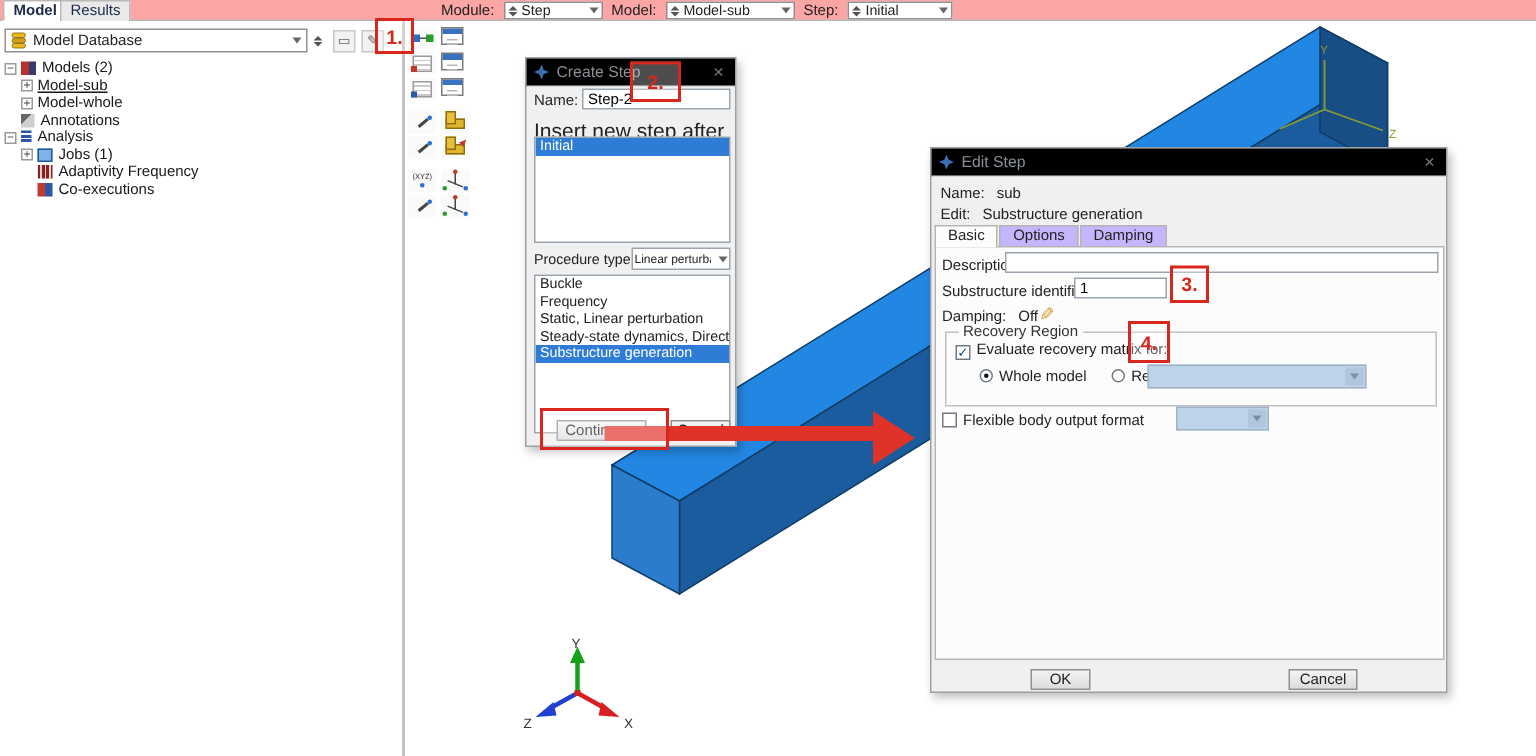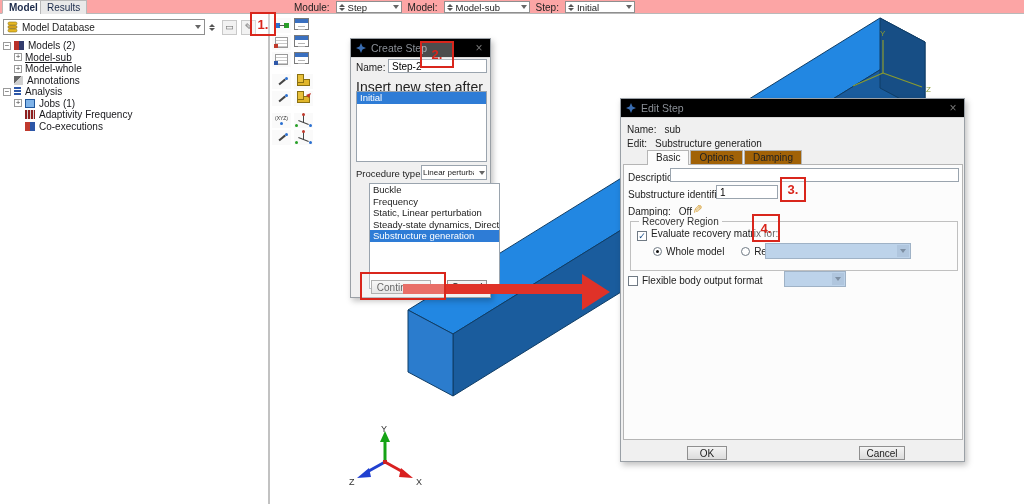--- a/index.html
+++ b/index.html
@@ -91,31 +91,31 @@
 
   
   #create-dialog { left:350px; top:38px; width:141px; height:260px; z-index:10; }
   #cs-name-label { position:absolute; left:5px; top:23px; font-size:10px; }
   #cs-name-input { position:absolute; left:37px; top:20px; width:99px; height:14px; }
   #cs-insert { position:absolute; left:5px; top:40px; font-size:14px; }
   #cs-list1 { left:5px; top:52px; width:131px; height:71px; }
   #cs-proc-label { position:absolute; left:5px; top:129px; font-size:9.5px; }
   #cs-proc-combo { position:absolute; left:70px; top:126px; width:66px; height:15px; display:flex; align-items:center; border:1px solid #9aa4ae; background:#fff; font-size:8px; padding:0 1px; }
   #cs-proc-combo .combo-val { flex:1; white-space:nowrap; overflow:hidden; }
-  #cs-list2 { left:18px; top:144px; width:131px; height:106px; }
+  #cs-list2 { left:5px; top:144px; width:131px; height:106px; }
   #cs-continue { left:20px; top:241px; width:60px; }
   #cs-cancel { left:96px; top:241px; width:40px; }
 
   
   #edit-dialog { left:620px; top:98px; width:345px; height:364px; z-index:11; }
   #ed-name { position:absolute; left:6px; top:25px; font-size:10px; }
   #ed-type { position:absolute; left:6px; top:39px; font-size:10px; }
   .ed-val { margin-left:8px; }
-  #ed-tabs { position:absolute; left:2px; top:51px; display:flex;margin-left:24px; }
-  .edtab { height:15px; padding:1px 8px 0; font-size:10px; border:1px solid #b5b5b5; border-bottom:none; background:#a16207; margin-right:1px; }
+  #ed-tabs { position:absolute; left:2px; top:51px; display:flex; }
+  .edtab { height:15px; padding:1px 8px 0; font-size:10px; border:1px solid #b5b5b5; border-bottom:none; background:#c4b5fd; margin-right:1px; }
   .edtab.active { background:#fcfcfc; position:relative; z-index:2; }
   #ed-box { position:absolute; left:2px; top:65px; width:340px; height:276px; background:#fcfcfc; border:1px solid #b5b5b5; }
   #ed-desc-label { position:absolute; left:4px; top:7px; font-size:10px; }
   #ed-desc-input { position:absolute; left:46px; top:3px; width:289px; height:14px; }
   #ed-ident-label { position:absolute; left:4px; top:24px; font-size:10px; }
   #ed-ident-input { position:absolute; left:92px; top:20px; width:62px; height:14px; }
   #ed-nlgeom { position:absolute; left:4px; top:41px; font-size:10px; }
   #ed-pencil { position:absolute; left:68px; top:37px; color:#d49a2a; font-size:12px; transform:rotate(90deg); }
   #ed-group { position:absolute; left:6px; top:56px; width:328px; height:50px; border:1px solid #c0c0c0; }
   #ed-group-label { position:absolute; left:8px; top:-6px; background:#fcfcfc; padding:0 3px; font-size:10px; color:#333; }

